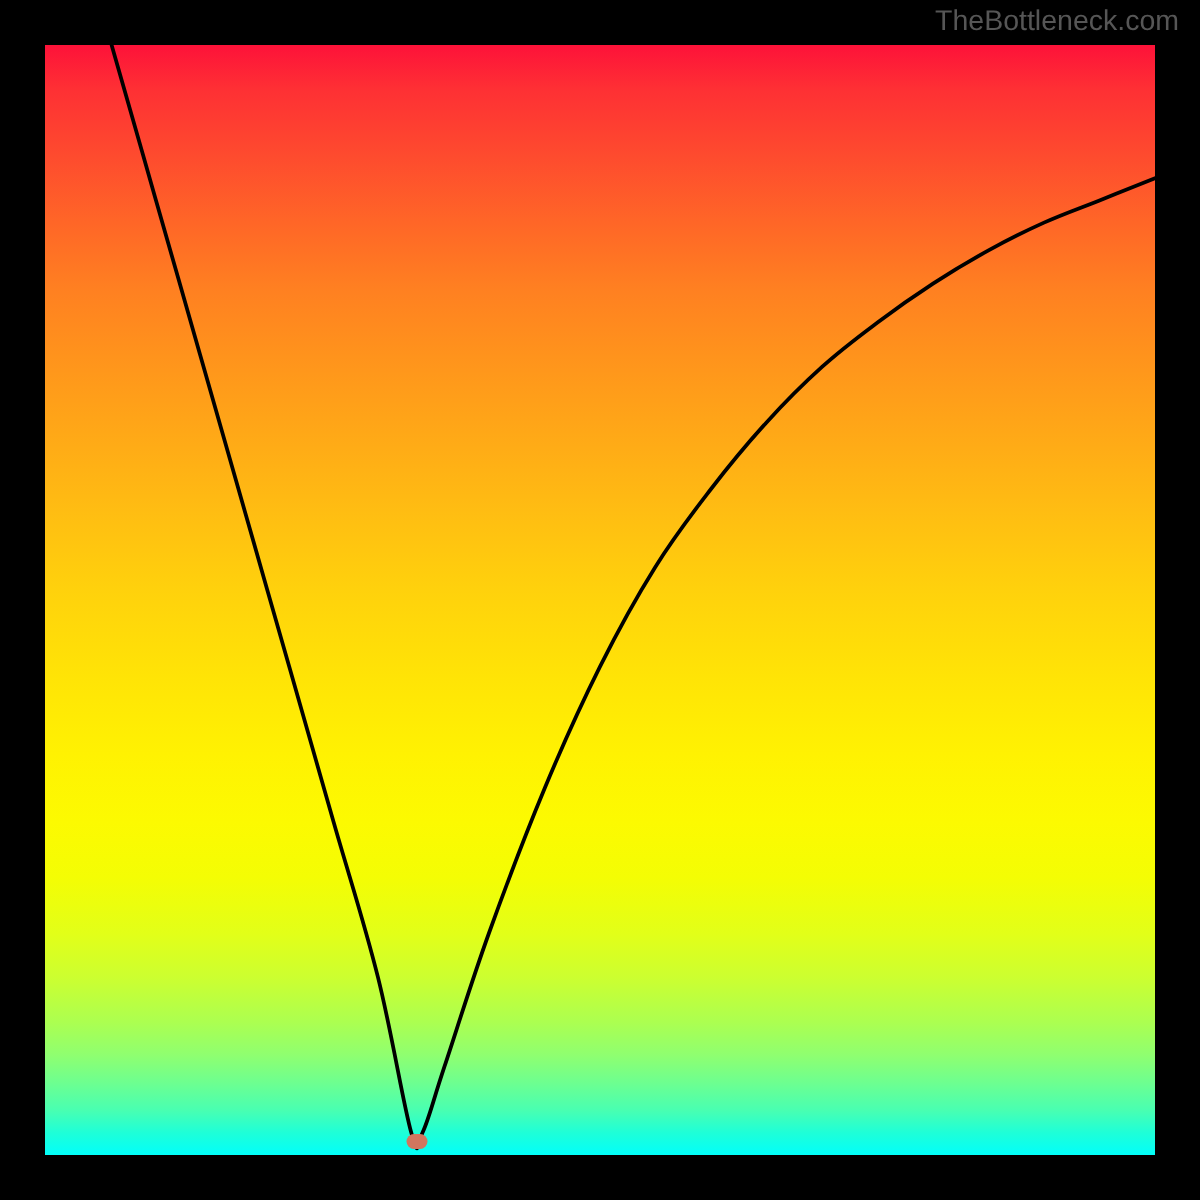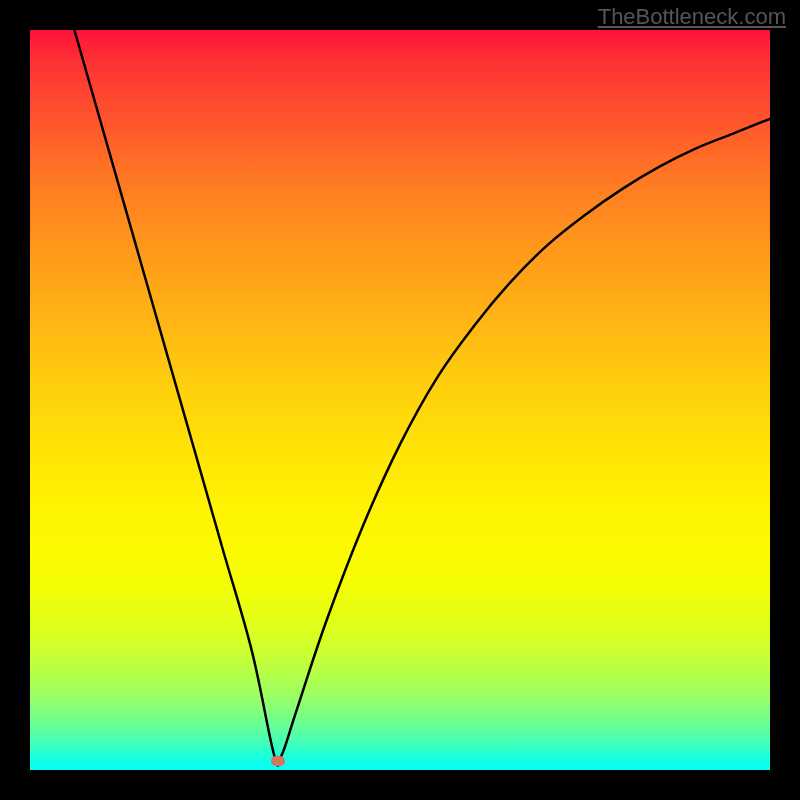--- a/index.html
+++ b/index.html
@@ -14,26 +14,25 @@
     width: 800px;
     height: 800px;
     background: #000;
     position: relative;
   }
   .watermark {
     position: absolute;
     top: 4px;
     right: 14px;
     font-family: Arial, Helvetica, sans-serif;
-    font-size: 22px;
+    font-size: 19px;
     font-weight: 500;
     color: #565656;
     letter-spacing: 0px;
     z-index: 10;
-    text-decoration: underline;
   }
   .plot-area {
     position: absolute;
     left: 30px;
     top: 30px;
     width: 740px;
     height: 740px;
     overflow: hidden;
     background: linear-gradient(to bottom,
       #fd1239 0%,

